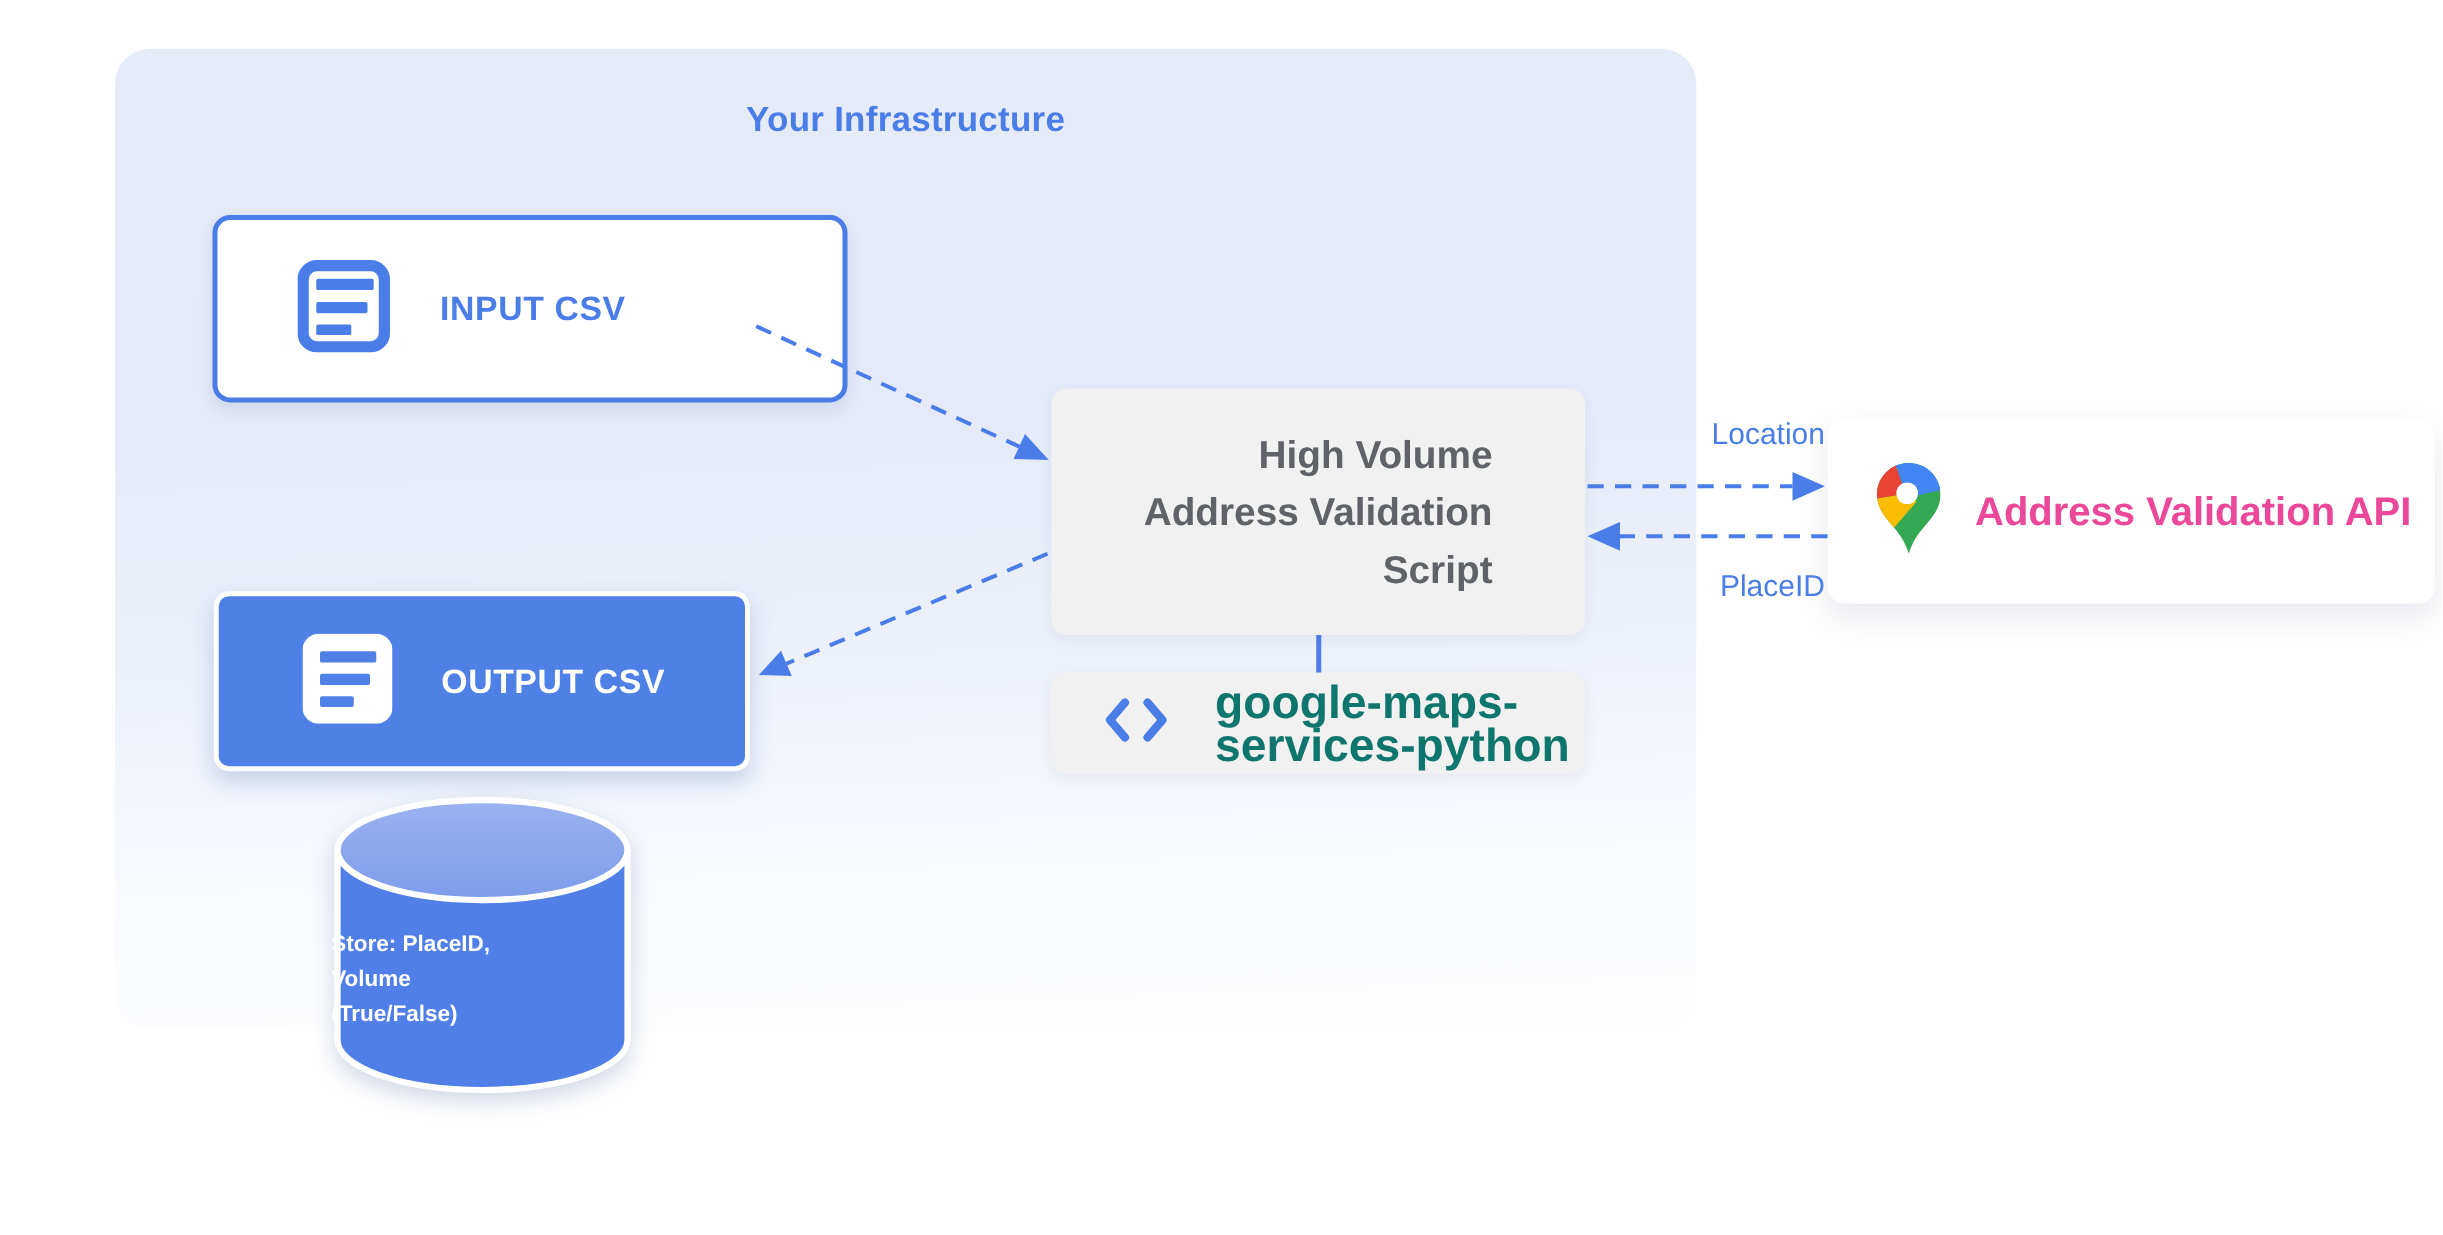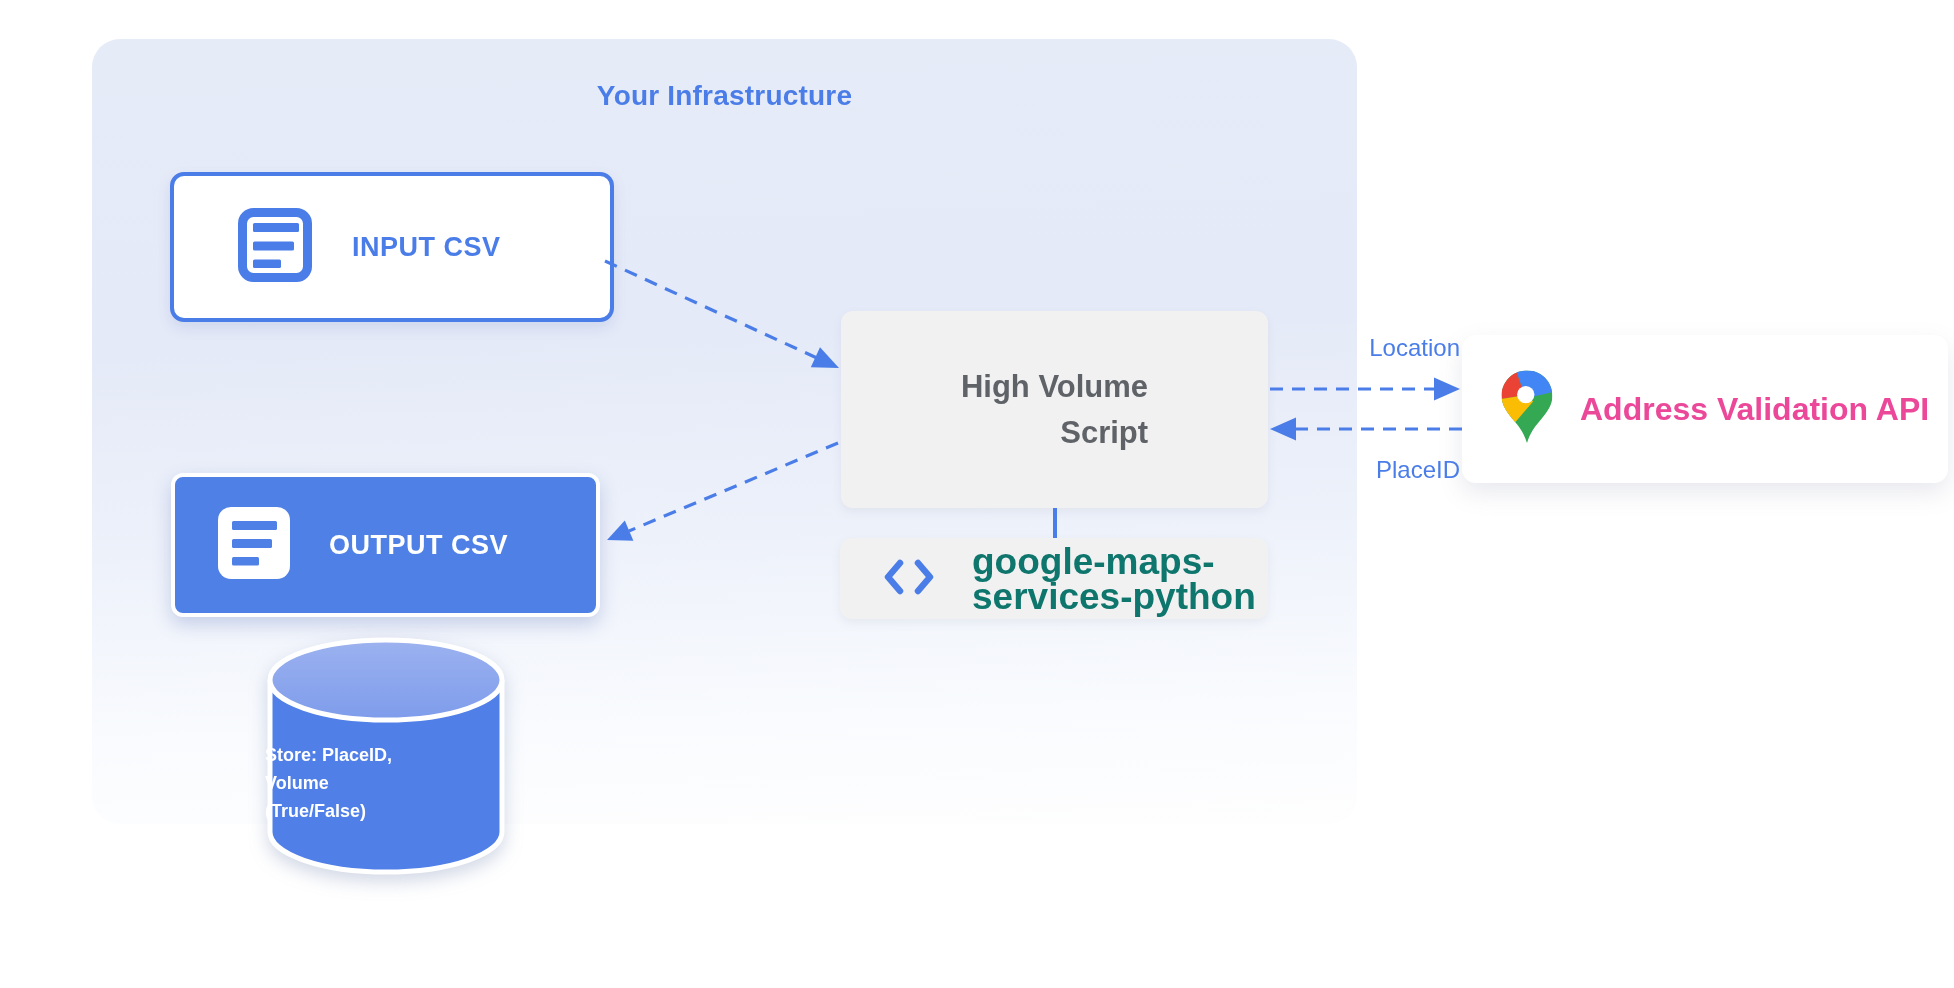--- a/index.html
+++ b/index.html
@@ -14,32 +14,32 @@
   }
   .infra-title{
     position:absolute;left:44px;top:80px;width:1265px;
     text-align:center;font-size:28px;font-weight:bold;color:#4a7de8;letter-spacing:.2px;
   }
 
   
   .node{position:absolute;box-sizing:border-box;display:flex;align-items:center;}
 
   .input-box{
-    left:122px;top:172px;width:444px;height:150px;
+    left:122px;top:172px;width:508px;height:150px;
     background:#ffffff;border:4px solid #4a7de8;border-radius:14px;
     box-shadow:0 6px 14px rgba(70,100,180,.14);
     padding-left:64px;
   }
   .input-box .label{margin-left:40px;font-size:27px;font-weight:bold;color:#4a7de8;letter-spacing:.5px;}
 
   .output-box{
     left:123px;top:473px;width:429px;height:144px;
     background:#4e80e6;border:4px solid #ffffff;border-radius:12px;
     box-shadow:0 8px 18px rgba(70,100,180,.25);
-    padding-left:43px;
+    padding-left:67px;
   }
   .output-box .label{margin-left:39px;font-size:27px;font-weight:bold;color:#ffffff;letter-spacing:.5px;}
 
   .script-box{
     left:793px;top:311px;width:427px;height:197px;
     background:#f1f1f1;border-radius:12px;
     box-shadow:0 4px 10px rgba(120,130,150,.10);
     justify-content:center;
   }
   .script-box .lines{text-align:right;font-size:31px;font-weight:bold;color:#5f6368;line-height:46px;}
@@ -130,20 +130,21 @@
   </div>
   <div class="cyl-text">
     <div>Store: PlaceID,</div>
     <div>Volume</div>
     <div>(True/False)</div>
   </div>
 
   <div class="node script-box">
     <div class="lines">
       <div>High Volume</div>
+      <div>Address Validation</div>
       <div>Script</div>
     </div>
   </div>
 
   <div class="connector"></div>
 
   <div class="node library-box">
     <span>
       <svg width="52" height="36" viewBox="0 0 52 36">
         <polyline points="17,4 5,18 17,32" fill="none" stroke="#4a7de8" stroke-width="6.5" stroke-linecap="round" stroke-linejoin="round"></polyline>

